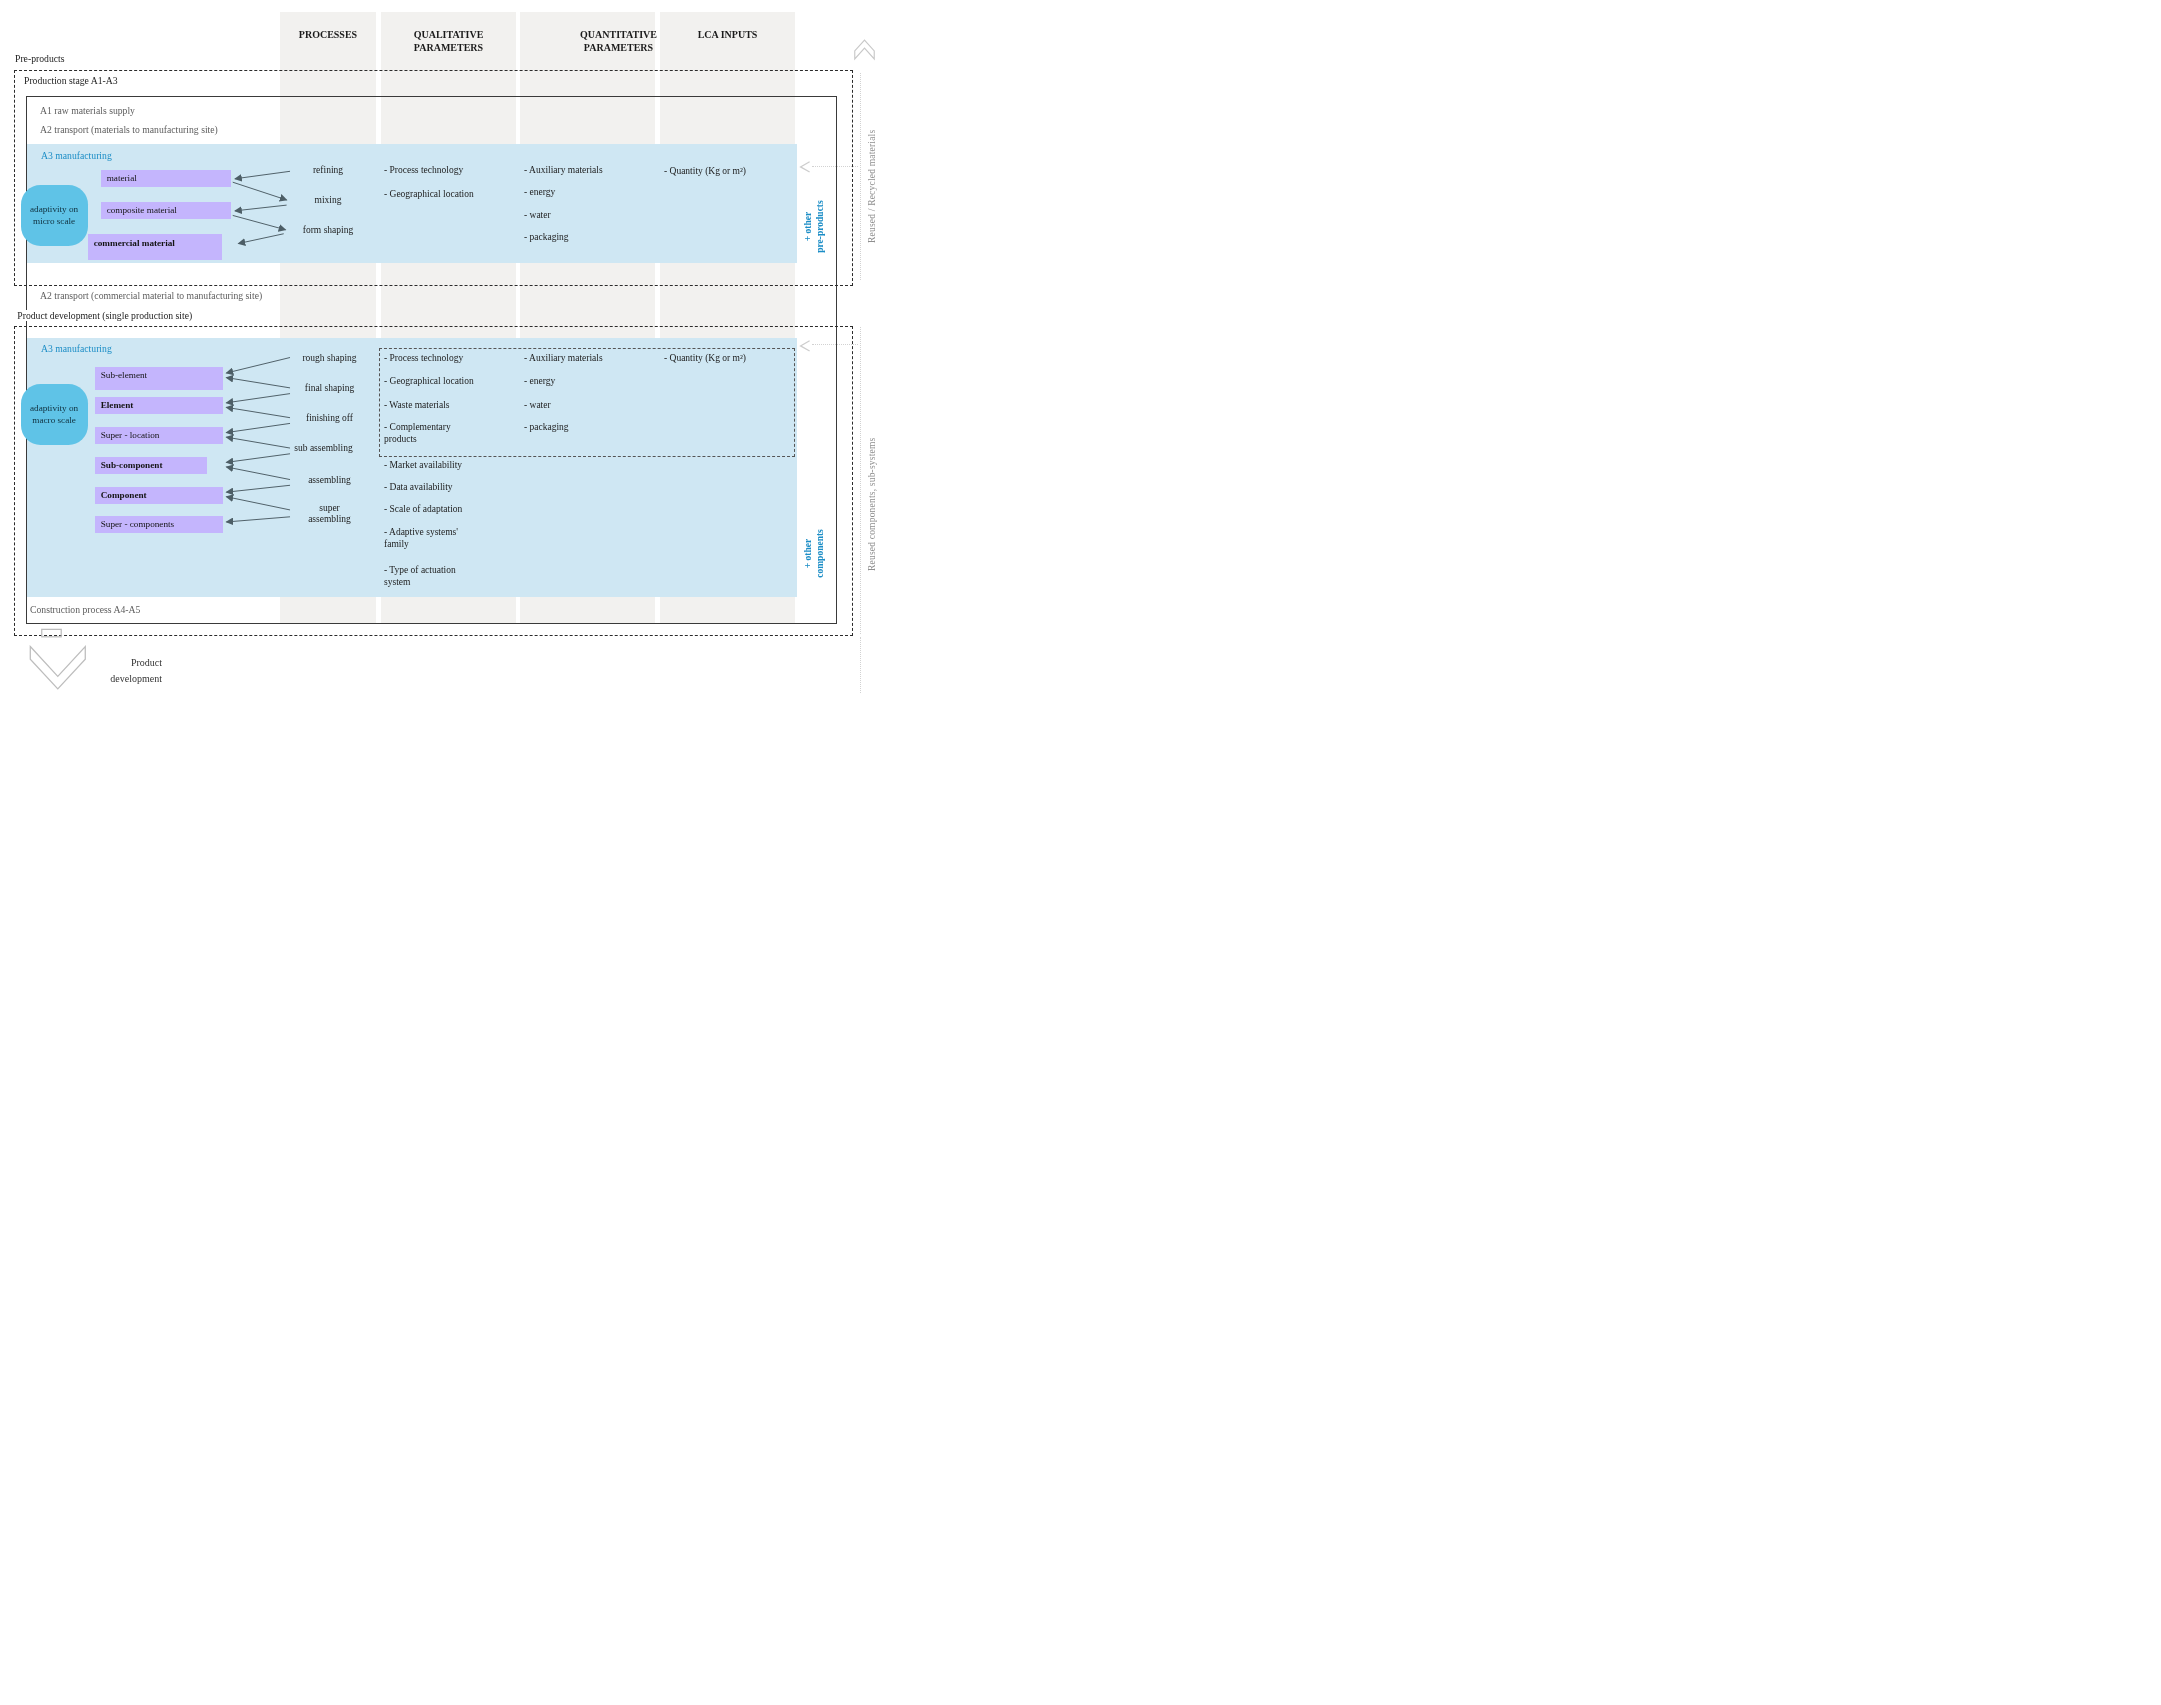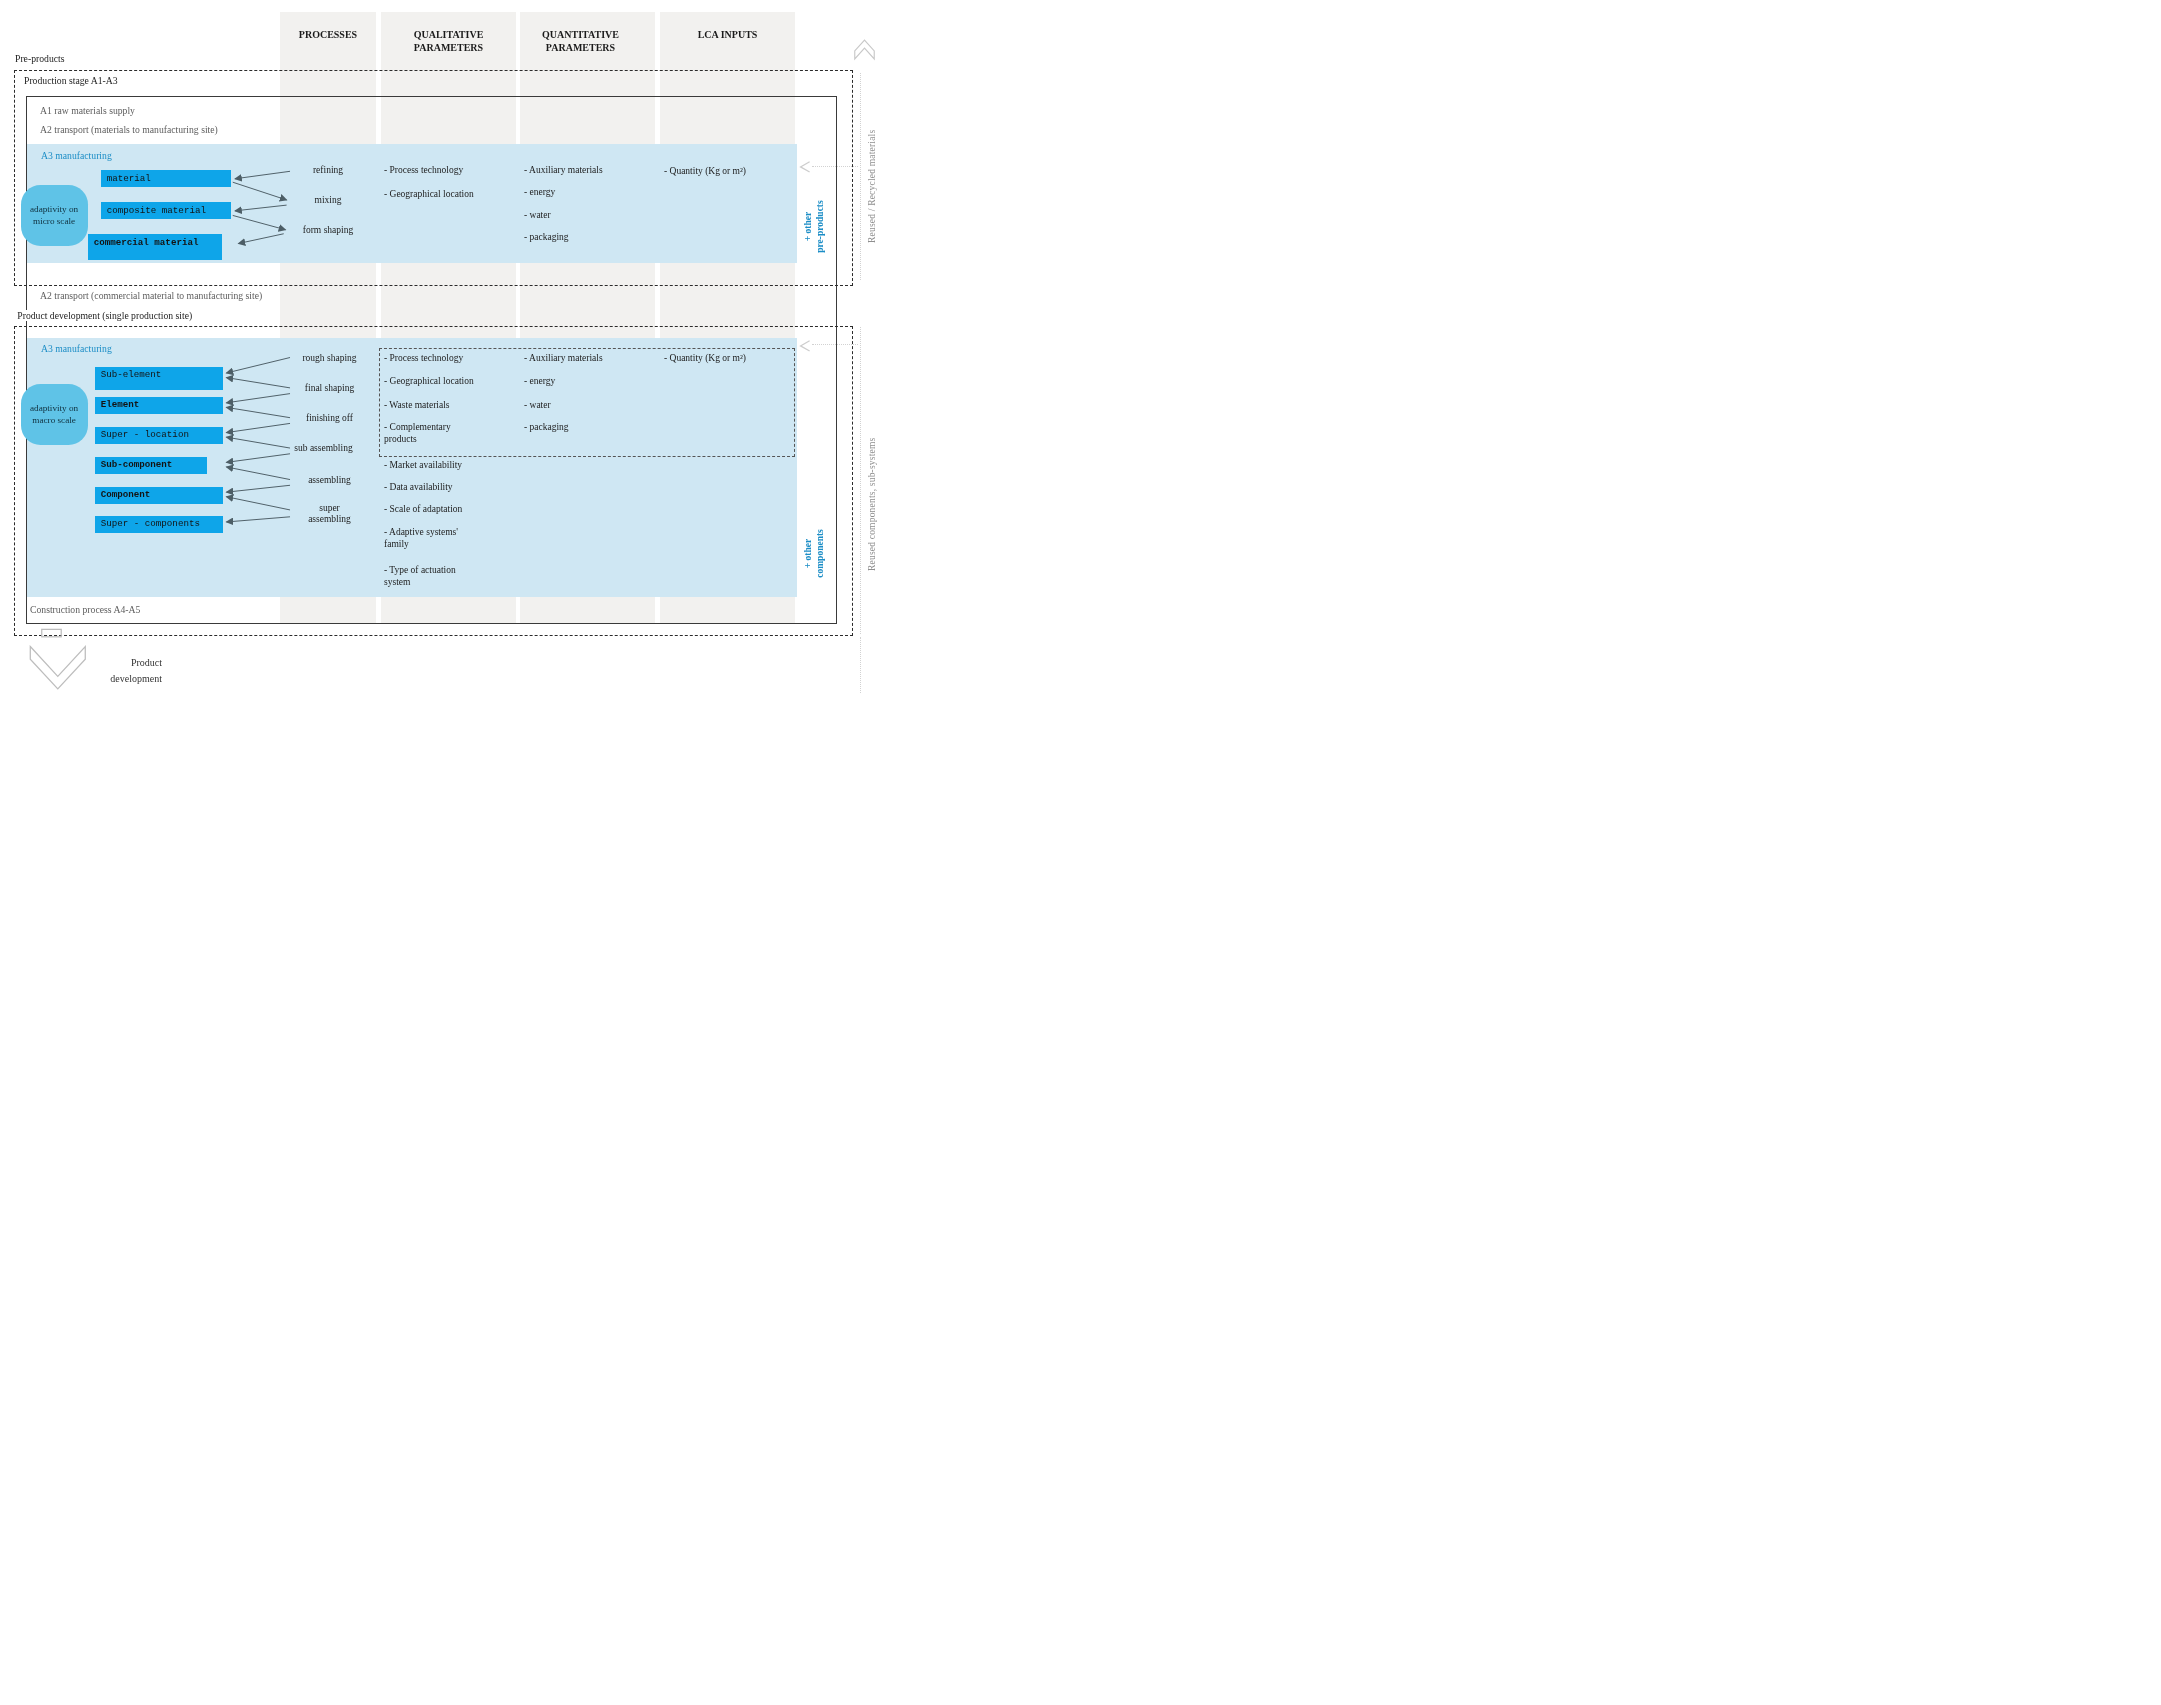--- a/index.html
+++ b/index.html
@@ -14,22 +14,22 @@
     text-align:center; white-space:pre-line; line-height:1.35; color:#1b1b1b;
   }
   .dashdot { position:absolute; border:1.4px dashed #2b2b2b; }
   .solidbox { position:absolute; border:1px solid #3a3a3a; }
   .blue { position:absolute; background:#cfe7f3; }
   .dashedparams { position:absolute; border:1.1px dashed #555; }
   .lbl { position:absolute; font-size:9.7px; white-space:pre-line; }
   .graytext { color:#5d5d5d; }
   .bluetext { color:#1b8dc6; }
   .item {
-    position:absolute; background:#0ea5e9; font-size:9.2px; line-height:17px;
-    padding-left:5.7px; color:#141414; box-sizing:border-box;font-family:Liberation Mono, monospace;
+    position:absolute; background:#c4b5fd; font-size:9.2px; line-height:17px;
+    padding-left:5.7px; color:#141414; box-sizing:border-box;
   }
   .item.bold { font-weight:bold; }
   .blob {
     position:absolute; background:#5fc3e7; border-radius:19.5px;
     display:flex; align-items:center; justify-content:center; text-align:center;
     font-size:9.2px; line-height:1.25; padding:3.4px; box-sizing:border-box; color:#10303e;
   }
   .proc { position:absolute; font-size:9.5px; text-align:center; white-space:pre-line; line-height:1.2; }
   .param { position:absolute; font-size:9.5px; white-space:pre-line; line-height:1.25; }
   .rot {
@@ -51,21 +51,21 @@
 <div class="canvas">
 
   <div class="band" style="left:280px;width:96px"></div>
   <div class="band" style="left:381px;width:135px"></div>
   <div class="band" style="left:520px;width:135px"></div>
   <div class="band" style="left:660px;width:135px"></div>
 
   <div class="colhead" style="left:280px;width:96px">PROCESSES</div>
   <div class="colhead" style="left:381px;width:135px">QUALITATIVE
 PARAMETERS</div>
-  <div class="colhead" style="left:513px;width:135px">QUANTITATIVE
+  <div class="colhead" style="left:551px;width:135px">QUANTITATIVE
 PARAMETERS</div>
   <div class="colhead" style="left:660px;width:135px">LCA INPUTS</div>
 
   <div class="blue" style="left:27px;top:144px;width:770px;height:119px"></div>
   <div class="blue" style="left:27px;top:338px;width:770px;height:259px"></div>
 
   <div class="dashedparams" style="left:379px;top:348px;width:414px;height:107px"></div>
 
   <div class="solidbox" style="left:26px;top:96px;width:809px;height:526px"></div>
 

